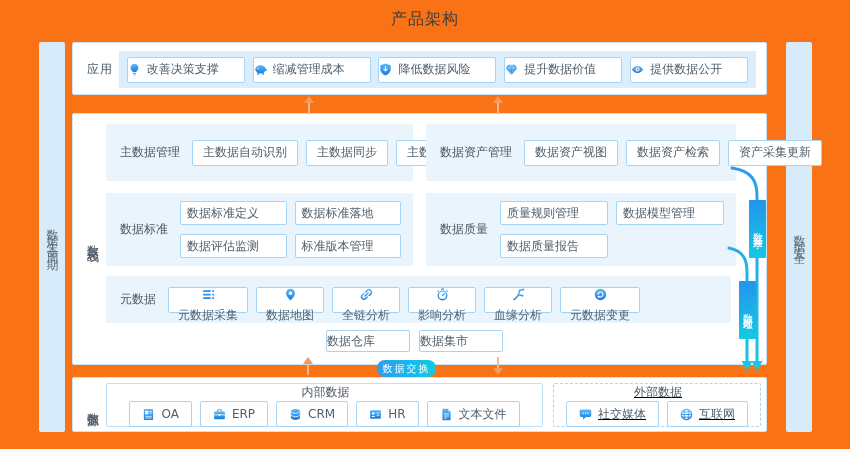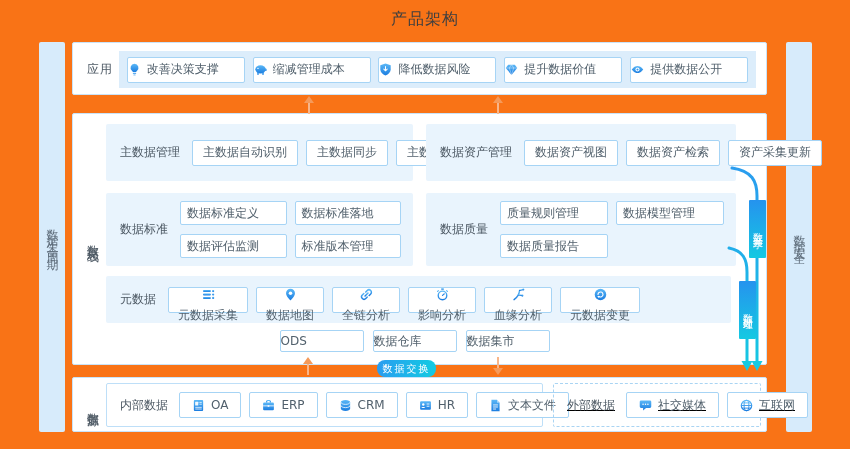--- a/index.html
+++ b/index.html
@@ -55,21 +55,21 @@
 
   
   .flow { position: absolute; left: 0; top: 0; width: 850px; height: 449px; pointer-events: none; z-index: 3; }
   .vbadge { position: absolute; width: 17px; height: 58px; background: linear-gradient(180deg, #2593ee, #15c9e2); color: #fff; border-radius: 1px; display: flex; align-items: center; justify-content: center; z-index: 4; }
   .vbadge .vtext { font-size: 10px; letter-spacing: 2px; }
   .share-badge { left: 749px; top: 200px; }
   .process-badge { left: 739px; top: 281px; }
   .exchange-badge { position: absolute; left: 377px; top: 360px; width: 59px; height: 17px; background: linear-gradient(90deg, #2a9df0, #12cbe2); color: #fff; font-size: 10px; letter-spacing: 2px; display: flex; align-items: center; justify-content: center; border-radius: 8px; z-index: 5; }
 
   
-  .src-group { position: absolute; top: 5px; height: 44px; display: flex; align-items: center; border-radius: 2px; }
+  .src-group { position: absolute; top: 5px; height: 44px; display: flex; align-items: center; border-radius: 2px; flex-direction: column; }
   .src-internal { left: 33px; width: 437px; border: 1px solid #bedff8; }
   .src-external { left: 480px; width: 208px; border: 1px dashed #a9d4f3; text-decoration: underline; }
   .src-group .glabel { font-size: 12px; color: #4c5863; margin: 0 11px 0 13px; white-space: nowrap; }
   .src-group .btn { padding: 0 12px; }
 </style>
 </head>
 <body>
 
 <svg width="0" height="0" style="position:absolute" aria-hidden="true">
   <defs>
@@ -342,23 +342,20 @@
           <svg class="ic">
               <use href="#sym-refresh"></use>
             </svg>
           <span>元数据变更</span>
         </div>
       </div>
     </div>
 
     <div class="storage-row">
       <div class="btn">
-          <span>ODS</span>
-        </div>
-      <div class="btn">
           <span>数据仓库</span>
         </div>
       <div class="btn">
           <span>数据集市</span>
         </div>
     </div>
   </div>
 
   <svg class="flow">
     <path d="M732 168 C752 171 757 181 757 196 L757 362" fill="none" stroke="url(#flowg)" stroke-width="3" stroke-linecap="round"></path>

